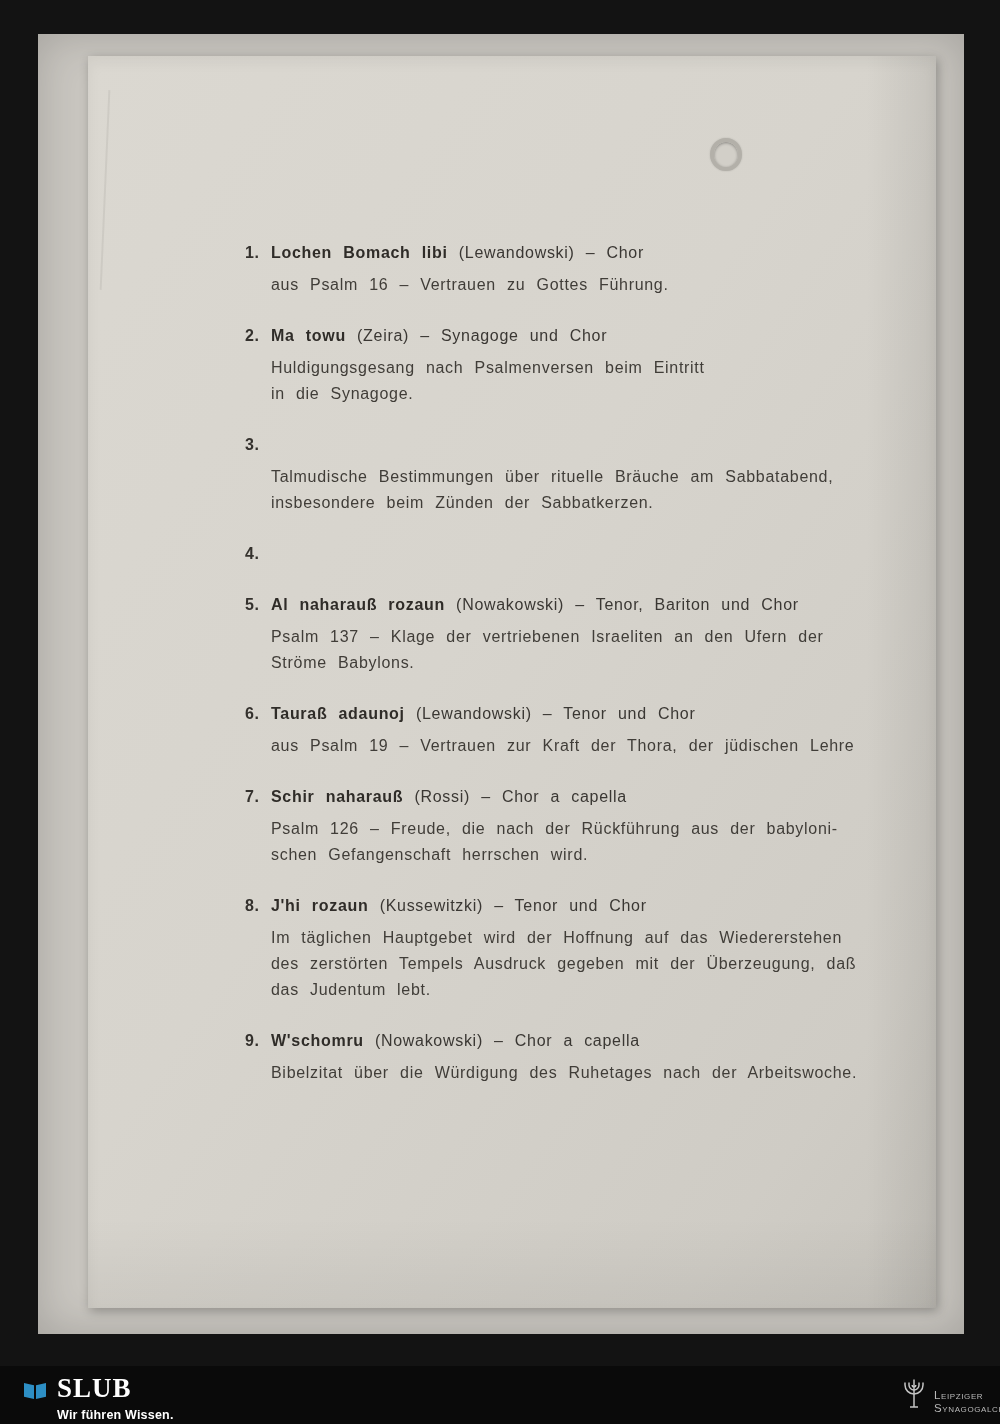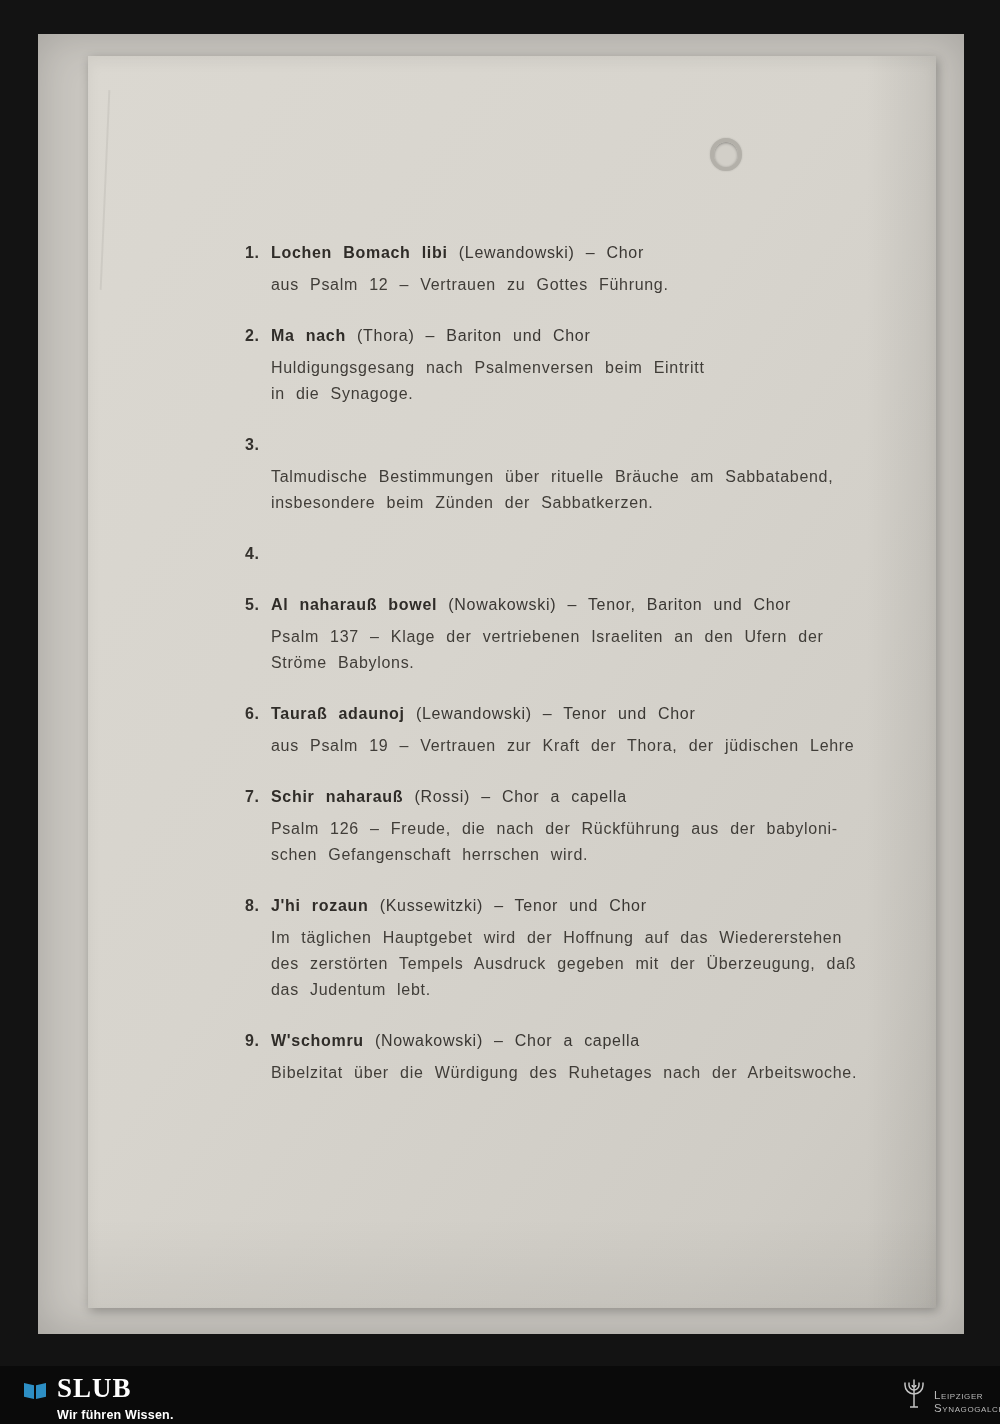--- a/index.html
+++ b/index.html
@@ -102,27 +102,27 @@
   <div class="crease"></div>
   <div class="punch-hole"></div>
 
   <div class="program">
 
     <div class="item">
       <div class="item-head">
         <span class="num">1.</span>
         <span class="line"><span class="title">Lochen Bomach libi</span> <span class="rest">(Lewandowski) – Chor</span></span>
       </div>
-      <div class="desc">aus Psalm 12 – Vertrauen zu Gottes Führung.</div>
+      <div class="desc">aus Psalm 16 – Vertrauen zu Gottes Führung.</div>
     </div>
 
     <div class="item">
       <div class="item-head">
         <span class="num">2.</span>
-        <span class="line"><span class="title">Ma nach</span> <span class="rest">(Thora) – Bariton und Chor</span></span>
+        <span class="line"><span class="title">Ma towu</span> <span class="rest">(Zeira) – Synagoge und Chor</span></span>
       </div>
       <div class="desc">Huldigungsgesang nach Psalmenversen beim Eintritt
 in die Synagoge.</div>
     </div>
 
     <div class="item">
       <div class="item-head">
         <span class="num">3.</span>
       </div>
       <div class="desc">Talmudische Bestimmungen über rituelle Bräuche am Sabbatabend,
@@ -131,21 +131,21 @@
 
     <div class="item">
       <div class="item-head">
         <span class="num">4.</span>
       </div>
     </div>
 
     <div class="item">
       <div class="item-head">
         <span class="num">5.</span>
-        <span class="line"><span class="title">Al naharauß bowel</span> <span class="rest">(Nowakowski) – Tenor, Bariton und Chor</span></span>
+        <span class="line"><span class="title">Al naharauß rozaun</span> <span class="rest">(Nowakowski) – Tenor, Bariton und Chor</span></span>
       </div>
       <div class="desc">Psalm 137 – Klage der vertriebenen Israeliten an den Ufern der
 Ströme Babylons.</div>
     </div>
 
     <div class="item">
       <div class="item-head">
         <span class="num">6.</span>
         <span class="line"><span class="title">Tauraß adaunoj</span> <span class="rest">(Lewandowski) – Tenor und Chor</span></span>
       </div>

